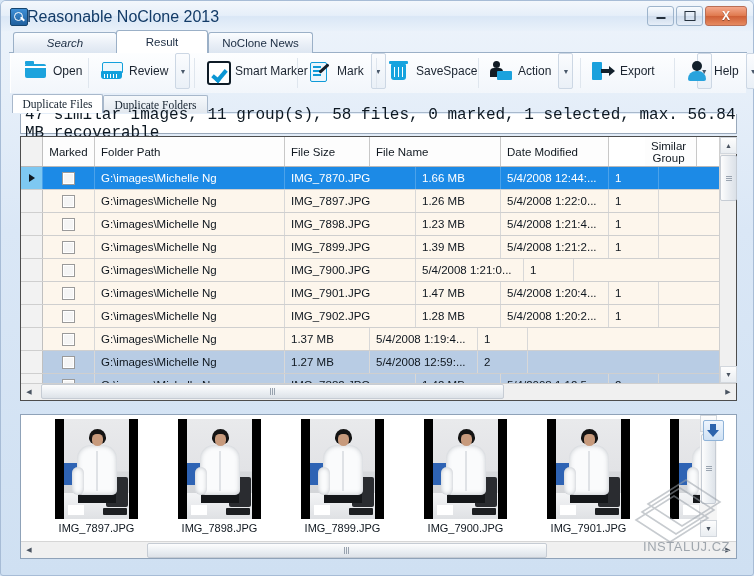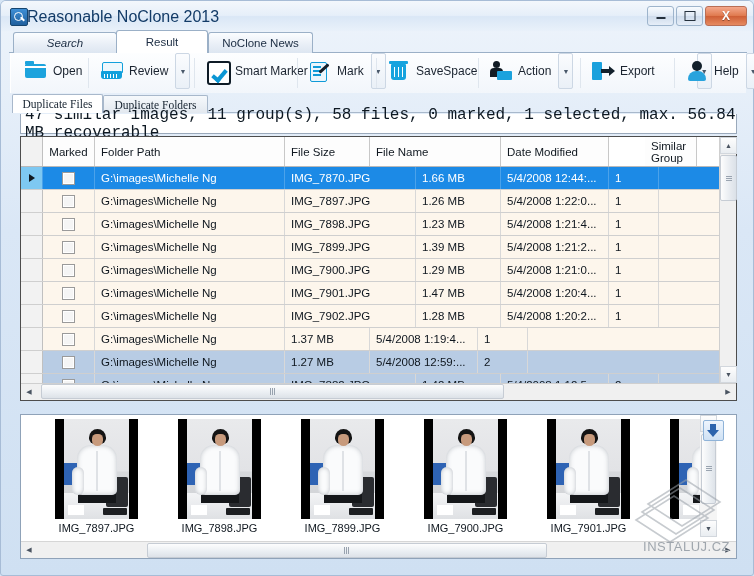--- a/index.html
+++ b/index.html
@@ -184,21 +184,21 @@
     position:absolute;left:19px;top:113px;width:717px;height:20px;
     box-sizing:border-box;
     background:#ffffff;border:1px solid #9aa9bb;border-top:none;
     display:flex;align-items:center;padding-left:4px;
     font-size:16px;color:#0d1822;font-family:Liberation Mono, monospace;
   }
 
   
   .gridwrap{
     position:absolute;left:19px;top:135px;width:717px;height:265px;
-    box-sizing:border-box;border:1px solid #4d4d4d;background:#ffffff;
+    box-sizing:border-box;border:1px solid #4d4d4d;background:#ffffff;text-align:center;
   }
   .gridhead{
     position:absolute;left:0;top:0;width:100%;height:30px;
     background:#ffffff;display:flex;box-sizing:border-box;
     border-bottom:1px solid #b9b9b9;
   }
   .hcell{
     box-sizing:border-box;border-right:1px solid #c8c8c8;
     display:flex;align-items:center;padding:0 6px;
     font-size:11.5px;color:#101820;height:29px;background:#fdfdfd;
@@ -538,21 +538,20 @@
           <div class="cell c-date">5/4/2008 1:21:2...</div>
           <div class="cell c-group">1</div>
         </div>
         <div class="row g1">
           <div class="cell c-ind"></div>
           <div class="cell c-mark">
             <span class="cbox"></span>
           </div>
           <div class="cell c-path">G:\images\Michelle Ng</div>
           <div class="cell c-name">IMG_7900.JPG</div>
-          <div class="cell c-size">1.29 MB</div>
           <div class="cell c-date">5/4/2008 1:21:0...</div>
           <div class="cell c-group">1</div>
         </div>
         <div class="row g1">
           <div class="cell c-ind"></div>
           <div class="cell c-mark">
             <span class="cbox"></span>
           </div>
           <div class="cell c-path">G:\images\Michelle Ng</div>
           <div class="cell c-name">IMG_7901.JPG</div>

